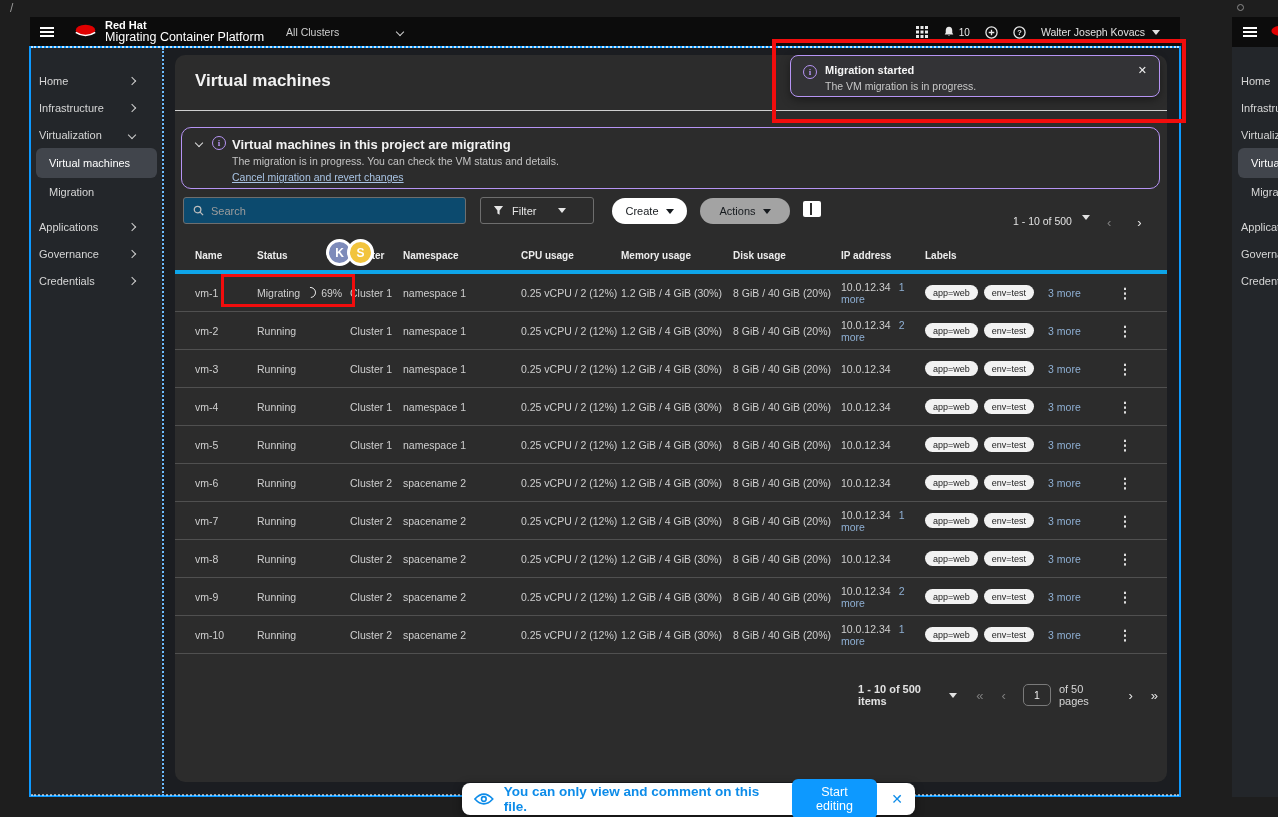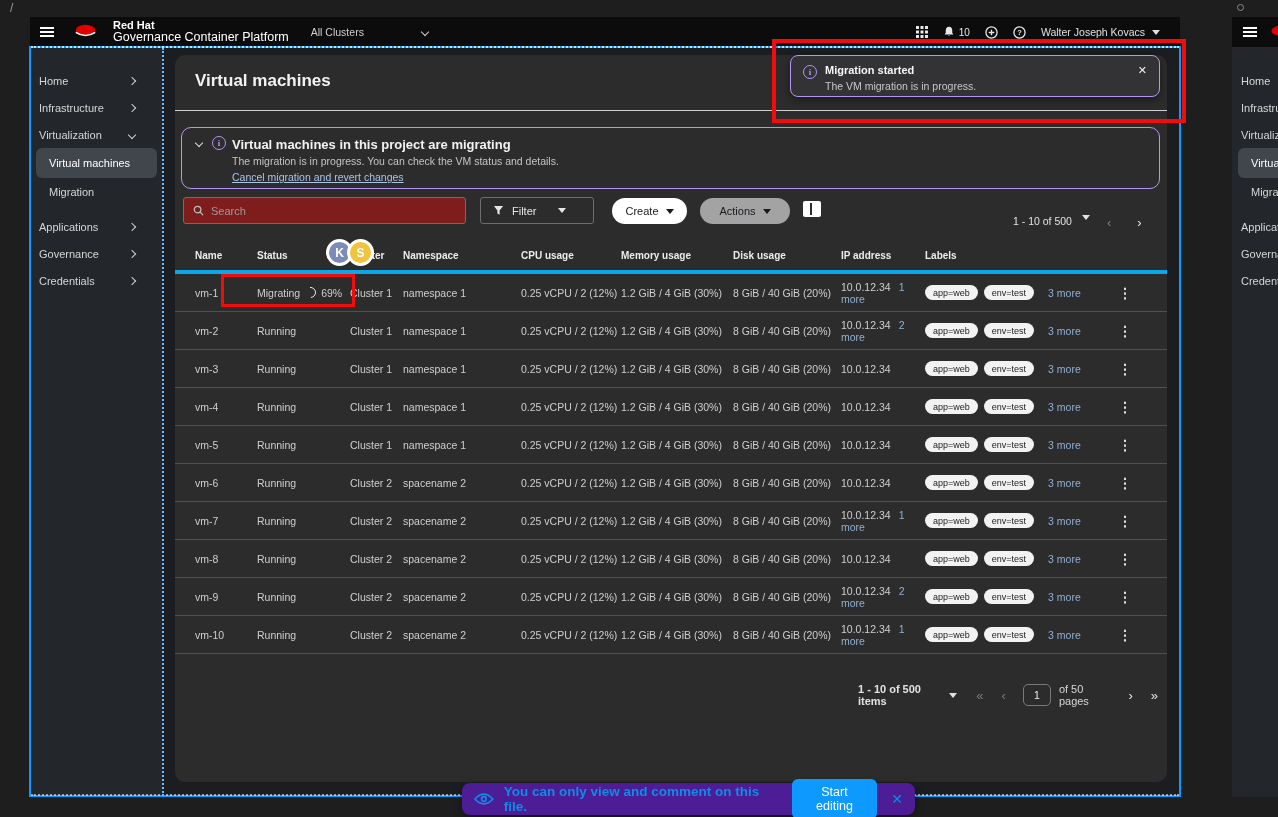--- a/index.html
+++ b/index.html
@@ -15,21 +15,21 @@
   
   .frame-label { left:10px; top:1px; font-size:12px; color:#9a9a9a; }
   .frame2-label { left:1237px; top:4px; width:7px; height:7px; border:1.5px solid #8a8a8a; border-radius:50%; }
 
   
   .masthead { left:30px; top:17px; width:1150px; height:30px; background:#0c0c0c; display:flex; align-items:center; }
   .masthead2 { left:1232px; top:17px; width:46px; height:30px; background:#0c0c0c; overflow:hidden; }
   .hamburger { width:14px; height:10px; border-top:2px solid #fff; border-bottom:2px solid #fff; position:relative; }
   .hamburger::after { content:""; position:absolute; left:0; right:0; top:2px; height:2px; background:#fff; }
   .mh-burger { margin-left:10px; }
-  .brand { display:flex; align-items:center; gap:14px; margin-left:18px; }
+  .brand { display:flex; align-items:center; gap:6px; margin-left:18px; }
   .brand-text { line-height:1.05; }
   .brand-l1 { font-size:11px; font-weight:bold; color:#fff; }
   .brand-l2 { font-size:12.5px; color:#fff; }
   .cluster-sel { margin-left:22px; display:flex; align-items:center; gap:58px; font-size:10.5px; color:#cfcfcf; }
   .mh-right { margin-left:auto; margin-right:20px; display:flex; align-items:center; gap:15px; }
   .mh-icon { color:#e8e8e8; display:flex; align-items:center; gap:4px; font-size:10px; }
   .username { font-size:10.5px; color:#e0e0e0; display:flex; align-items:center; gap:7px; }
 
   .caret-down { width:0; height:0; border-left:4px solid transparent; border-right:4px solid transparent; border-top:5px solid currentColor; display:inline-block; }
   .chev { display:inline-block; width:6px; height:6px; border-right:1.6px solid currentColor; border-bottom:1.6px solid currentColor; }
@@ -55,21 +55,21 @@
   
   .alert { position:absolute; left:6px; top:72px; width:979px; height:62px; border:1px solid #b694f4; border-radius:10px; }
   .alert .chev { position:absolute; left:14px; top:12px; color:#dcdcdc; }
   .info-badge { width:14px; height:14px; border:1.3px solid #b694f4; border-radius:50%; color:#b694f4; font-size:9px; font-weight:bold; display:flex; align-items:center; justify-content:center; font-family:"Liberation Serif", serif; }
   .alert .info-badge { position:absolute; left:30px; top:8px; }
   .alert-title { position:absolute; left:50px; top:9px; font-size:13px; font-weight:bold; color:#f2f2f2; }
   .alert-desc { position:absolute; left:50px; top:27px; font-size:10.5px; color:#c4c4c4; }
   .alert-link { position:absolute; left:50px; top:43px; font-size:10.5px; color:#a9c4e4; text-decoration:underline; cursor:pointer; }
 
   
-  .search-box { position:absolute; left:8px; top:142px; width:283px; height:27px; border:1px solid #6e6e6e; border-radius:3px; display:flex; align-items:center; gap:7px; padding:0 9px; color:#9c9c9c; font-size:11px; background:#7f1d1d; }
+  .search-box { position:absolute; left:8px; top:142px; width:283px; height:27px; border:1px solid #6e6e6e; border-radius:3px; display:flex; align-items:center; gap:7px; padding:0 9px; color:#9c9c9c; font-size:11px; background:#0c4a6e; }
   .filter-btn { position:absolute; left:305px; top:142px; width:114px; height:27px; border:1px solid #6e6e6e; border-radius:3px; display:flex; align-items:center; gap:8px; padding:0 12px; color:#e6e6e6; font-size:11px; cursor:pointer; }
   .filter-btn .caret-down { margin-left:14px; }
   .pill-btn { position:absolute; top:143px; height:26px; border-radius:13px; display:flex; align-items:center; justify-content:center; gap:7px; font-size:11px; color:#161a1e; cursor:pointer; border:none; }
   .create-btn { left:437px; width:75px; background:#ffffff; }
   .actions-btn { left:525px; width:90px; background:#a3a3a3; }
   .cols-icon { position:absolute; left:628px; top:146px; width:18px; height:16px; background:#fff; border-radius:2px; cursor:pointer; }
   .cols-icon::after { content:""; position:absolute; left:7px; top:2px; width:2px; bottom:2px; background:#2c2c2c; }
   .cols-icon::before { content:""; position:absolute; inset:2px; border:0; }
   .pag-top { position:absolute; left:838px; top:160px; display:flex; align-items:flex-start; gap:8px; font-size:10.5px; color:#e2e2e2; }
   .pag-top .caret-down { color:#e2e2e2; margin-left:2px; }
@@ -112,21 +112,21 @@
   
   .sel-border { left:29px; top:46px; width:1152px; height:751px; border:2px solid #0d99ff; pointer-events:none; z-index:3; }
   .dash-top { left:31px; top:46px; width:1148px; height:0; border-top:2px dotted rgba(255,255,255,.75); z-index:4; pointer-events:none; }
   .dash-bottom { left:31px; top:794px; width:1148px; height:0; border-top:2px dotted rgba(255,255,255,.55); z-index:4; pointer-events:none; }
   .dash-v { left:162px; top:48px; width:0; height:748px; border-left:2px dotted #6dbcff; z-index:4; pointer-events:none; }
   .anno { border:4px solid #f20d0d; z-index:6; pointer-events:none; }
   .anno-toast { left:772px; top:39px; width:414px; height:84px; }
   .anno-status { left:221px; top:274px; width:134px; height:33px; border-width:3px; }
 
   
-  .viewer-bar { left:462px; top:783px; width:453px; height:32px; background:#4c1d95; border-radius:8px; display:flex; align-items:center; padding:0 12px; gap:10px; z-index:8; box-shadow:0 2px 10px rgba(0,0,0,.4); }
+  .viewer-bar { left:462px; top:783px; width:453px; height:32px; background:#ffffff; border-radius:8px; display:flex; align-items:center; padding:0 12px; gap:10px; z-index:8; box-shadow:0 2px 10px rgba(0,0,0,.4); }
   .viewer-msg { color:#0d8ce9; font-size:13.5px; font-weight:bold; }
   .start-editing { margin-left:auto; background:#0d99ff; color:#fff; border:none; border-radius:6px; font-size:12.5px; padding:6px 10px; cursor:pointer; font-family:"Liberation Sans", sans-serif; }
   .viewer-close { color:#0d8ce9; font-size:14px; cursor:pointer; padding-left:4px; }
 
   svg { display:block; }
 </style>
 </head>
 <body>
 
 <div class="abs frame-label">/</div>
@@ -134,21 +134,21 @@
 
 <div class="abs masthead">
   <div class="hamburger mh-burger"></div>
   <div class="brand">
     <svg width="27" height="19" viewBox="0 0 32 22" aria-hidden="true">
       <ellipse cx="16" cy="9.5" rx="11.5" ry="6.5" fill="#e00000"></ellipse>
       <path d="M4.5 12 Q16 19.5 27.5 12" stroke="#ffffff" stroke-width="2" fill="none"></path>
     </svg>
     <div class="brand-text">
       <div class="brand-l1">Red Hat</div>
-      <div class="brand-l2">Governance Container Platform</div>
+      <div class="brand-l2">Migrating Container Platform</div>
     </div>
   </div>
   <div class="cluster-sel">
     <span>All Clusters</span>
     <span class="chev down"></span>
   </div>
   <div class="mh-right">
     <span class="mh-icon">
       <svg width="12" height="12" viewBox="0 0 12 12">
           <g fill="#e8e8e8">

